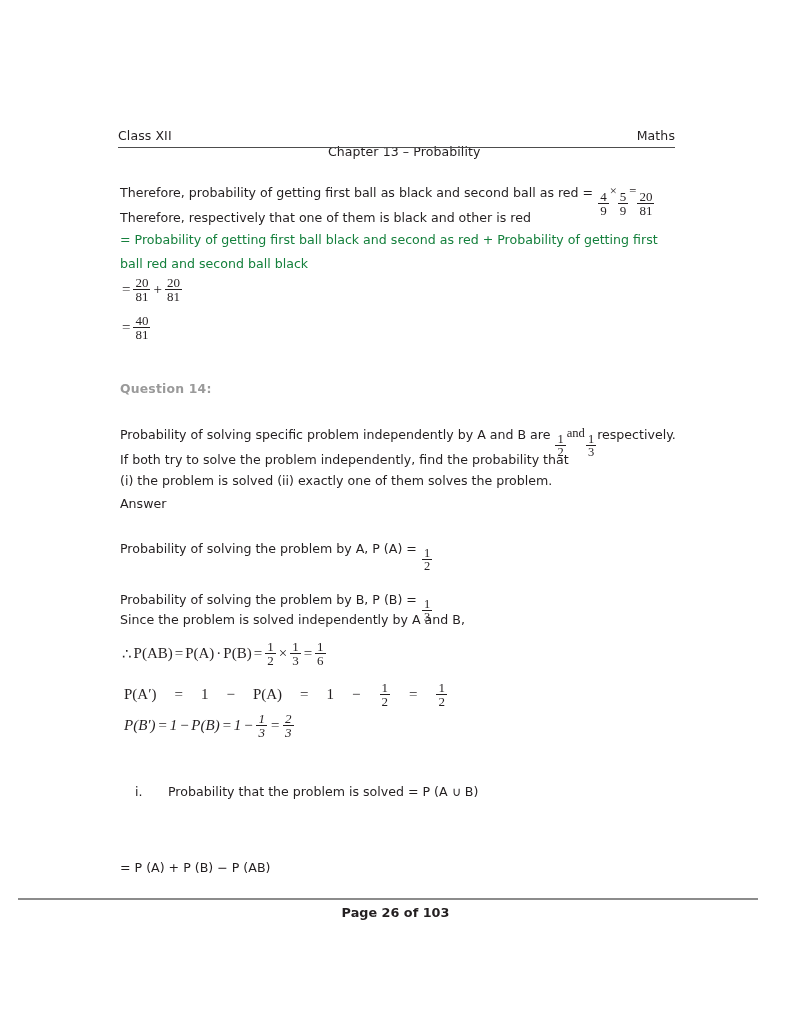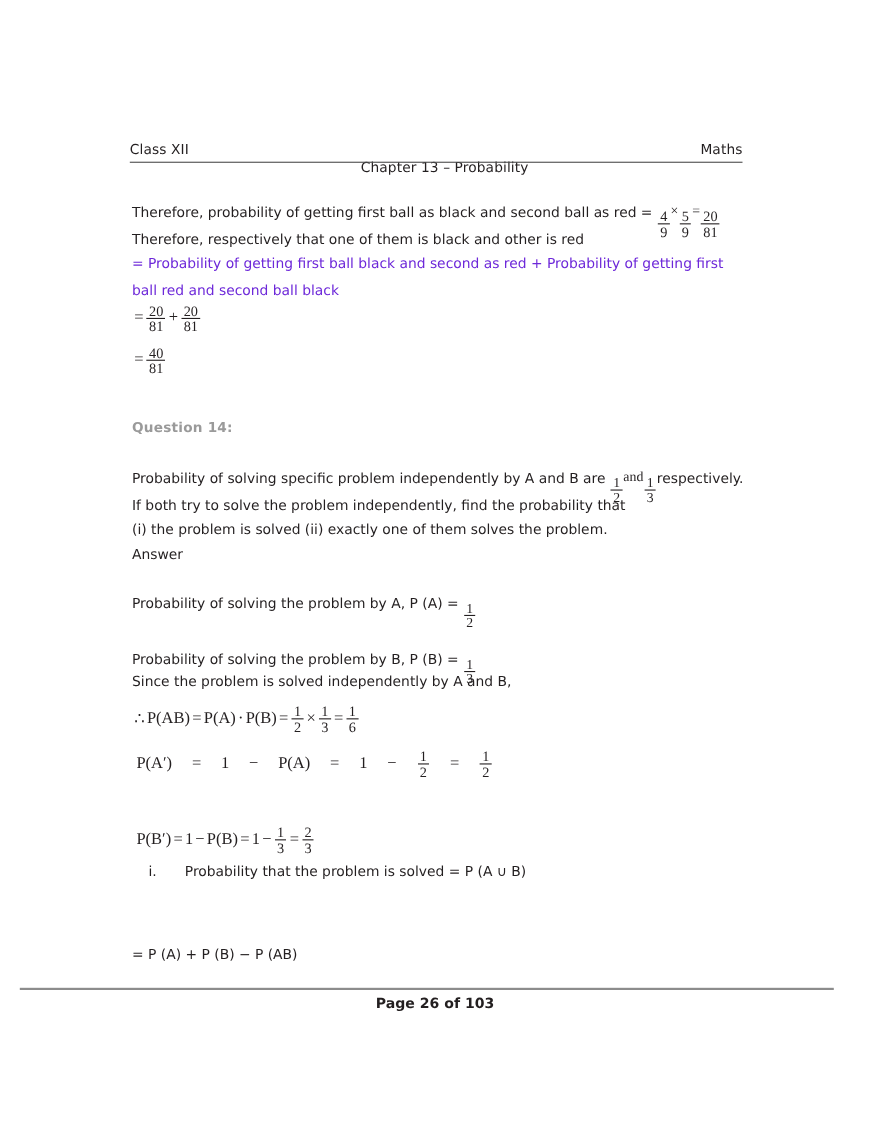--- a/index.html
+++ b/index.html
@@ -58,21 +58,21 @@
     color: #231f20;
     white-space: nowrap;
   }
 
   .para-block {
     position: absolute;
     left: 120px;
     width: 556px;
     font-size: 12.6px;
     line-height: 24px;
-    color: #6d28d9;
+    color: #15803d;
   }
 
   
   .mathser {
     font-family: "Liberation Serif", "DejaVu Serif", serif;
     color: #231f20;
   }
 
   .frac {
     display: inline-flex;
@@ -279,21 +279,21 @@
         <span class="num">1</span>
         <span class="den">2</span>
       </span>
     <span class="op">=</span>
     <span class="frac">
         <span class="num">1</span>
         <span class="den">2</span>
       </span>
   </div>
 
-  <div class="eqrow" style="top:750px; left:124px;">
+  <div class="eqrow" style="top:712px; left:124px;font-style:italic;">
     <span>P(B′)</span>
     <span class="op">=</span>
     <span>1</span>
     <span class="op">−</span>
     <span>P(B)</span>
     <span class="op">=</span>
     <span>1</span>
     <span class="op">−</span>
     <span class="frac">
         <span class="num">1</span>

